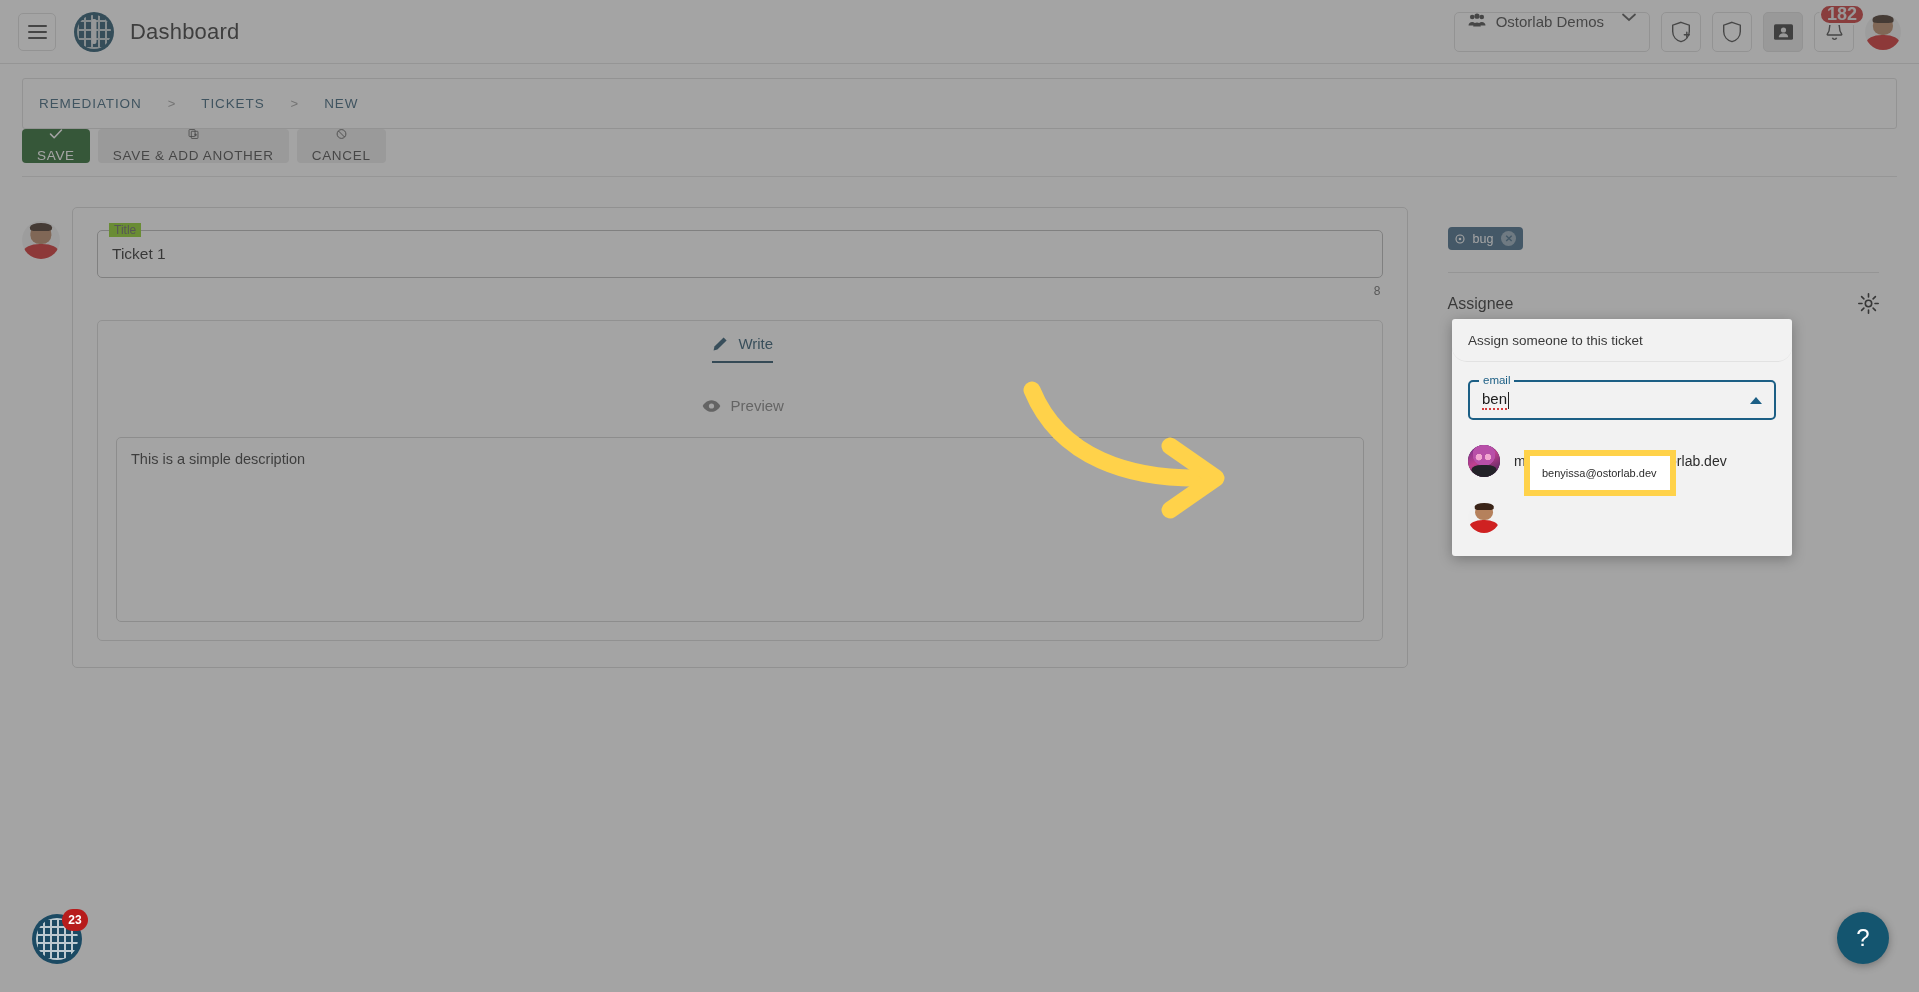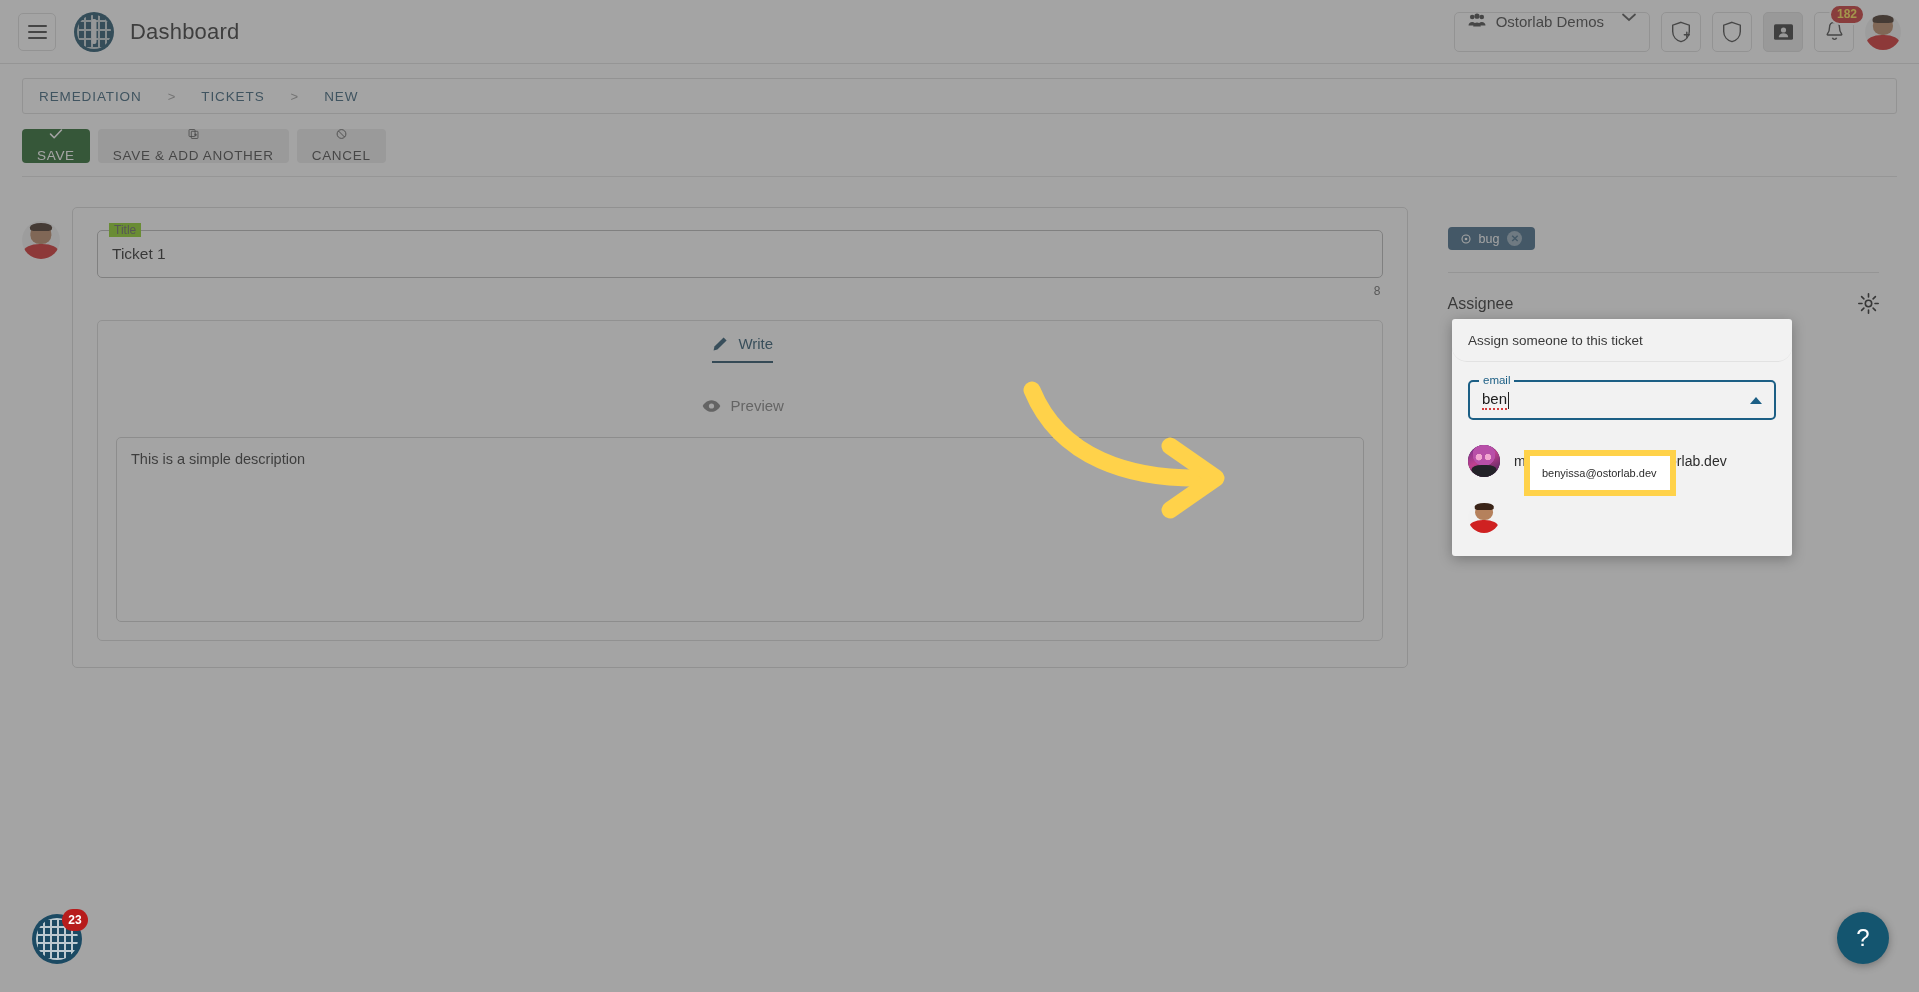--- a/index.html
+++ b/index.html
@@ -76,22 +76,22 @@
   .icon-btn {
     width: 40px; height: 40px;
     border: 1px solid #dcdcdc; border-radius: 5px;
     display: flex; align-items: center; justify-content: center;
     background: #fff; cursor: pointer; position: relative;
   }
   .icon-btn.filled { background: #e8e8e8; }
   .badge-count {
     position: absolute; top: -9px; right: -12px;
     min-width: 30px; height: 21px; padding: 0 6px;
-    border-radius: 11px; background: #c62828; color: #fde047;
-    font-size: 12px; font-weight: 600;
+    border-radius: 11px; background: #c62828; color: #e5e5e5;
+    font-size: 18px; font-weight: 600;
     display:flex; align-items:center; justify-content:center;
     border: 2px solid #fff;
   }
   .avatar {
     width: 36px; height: 36px; border-radius: 50%;
     position: relative; overflow: hidden; flex: none;
     background: #c8c8c8;
   }
   
   .av-red { background: linear-gradient(#f1f1f1 0 0); }
@@ -123,21 +123,21 @@
   }
   .av-purple::after{
     content:""; position:absolute; left:50%; bottom:0; transform:translateX(-50%);
     width:78%; height:36%; border-radius:40% 40% 0 0;
     background:#232228;
   }
 
   
   .breadcrumb-bar {
     position:absolute; top: 78px; left: 22px;
-    width: 1875px; height: 36px;
+    width: 1875px; height: 51px;
     border: 1px solid #dcdcdc; border-radius: 3px;
     background:#fff;
     display:flex; align-items:center; gap: 0; padding: 0 16px;
     z-index:5;
   }
   .crumb {
     font-size: 13.5px; letter-spacing: .9px;
     color: #2e5871; cursor: pointer; font-weight: 500;
   }
   .crumb-sep { color:#9a9a9a; font-size:13px; margin: 0 26px; }
@@ -224,21 +224,21 @@
     position: relative;
   }
   .side-section-head {
     display:flex; align-items:center; justify-content:space-between;
     padding: 6px 0 0 0;
   }
   .side-title { font-size: 16px; color:#1f1f1f; font-weight:500; }
   .chip {
     margin-top: 20px;
     display:inline-flex; align-items:center; gap:8px;
-    height: 23px; padding: 0 13px;
+    height: 23px; padding: 0 7px;
     background: #37617f; color:#fff; border-radius: 4px;
     font-size: 12.5px;
   }
   .chip-x {
     width:15px; height:15px; border-radius:50%;
     background: rgba(255,255,255,.45); color:#37617f;
     display:flex; align-items:center; justify-content:center;
     font-size: 10px; font-weight:700; cursor:pointer;
   }
   .side-divider { height:1px; background:#e0e0e0; margin: 22px 0 0 0; }

